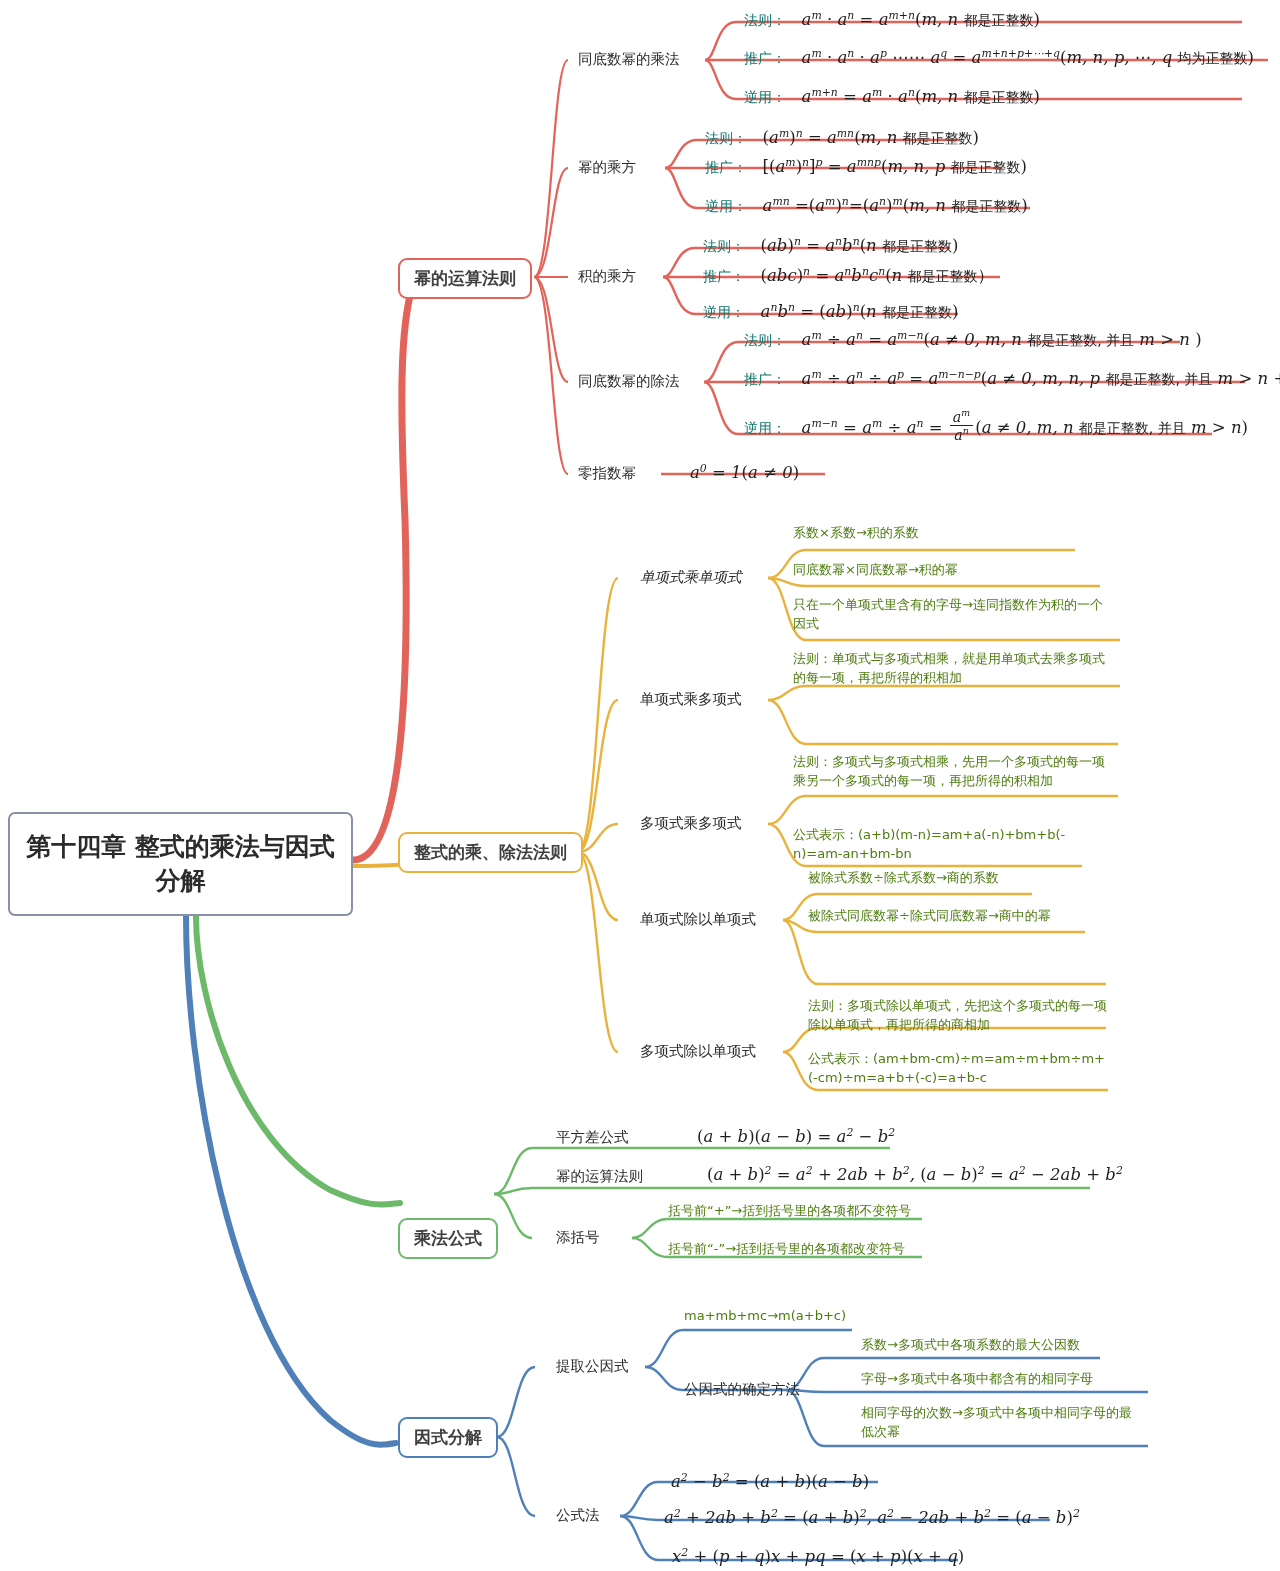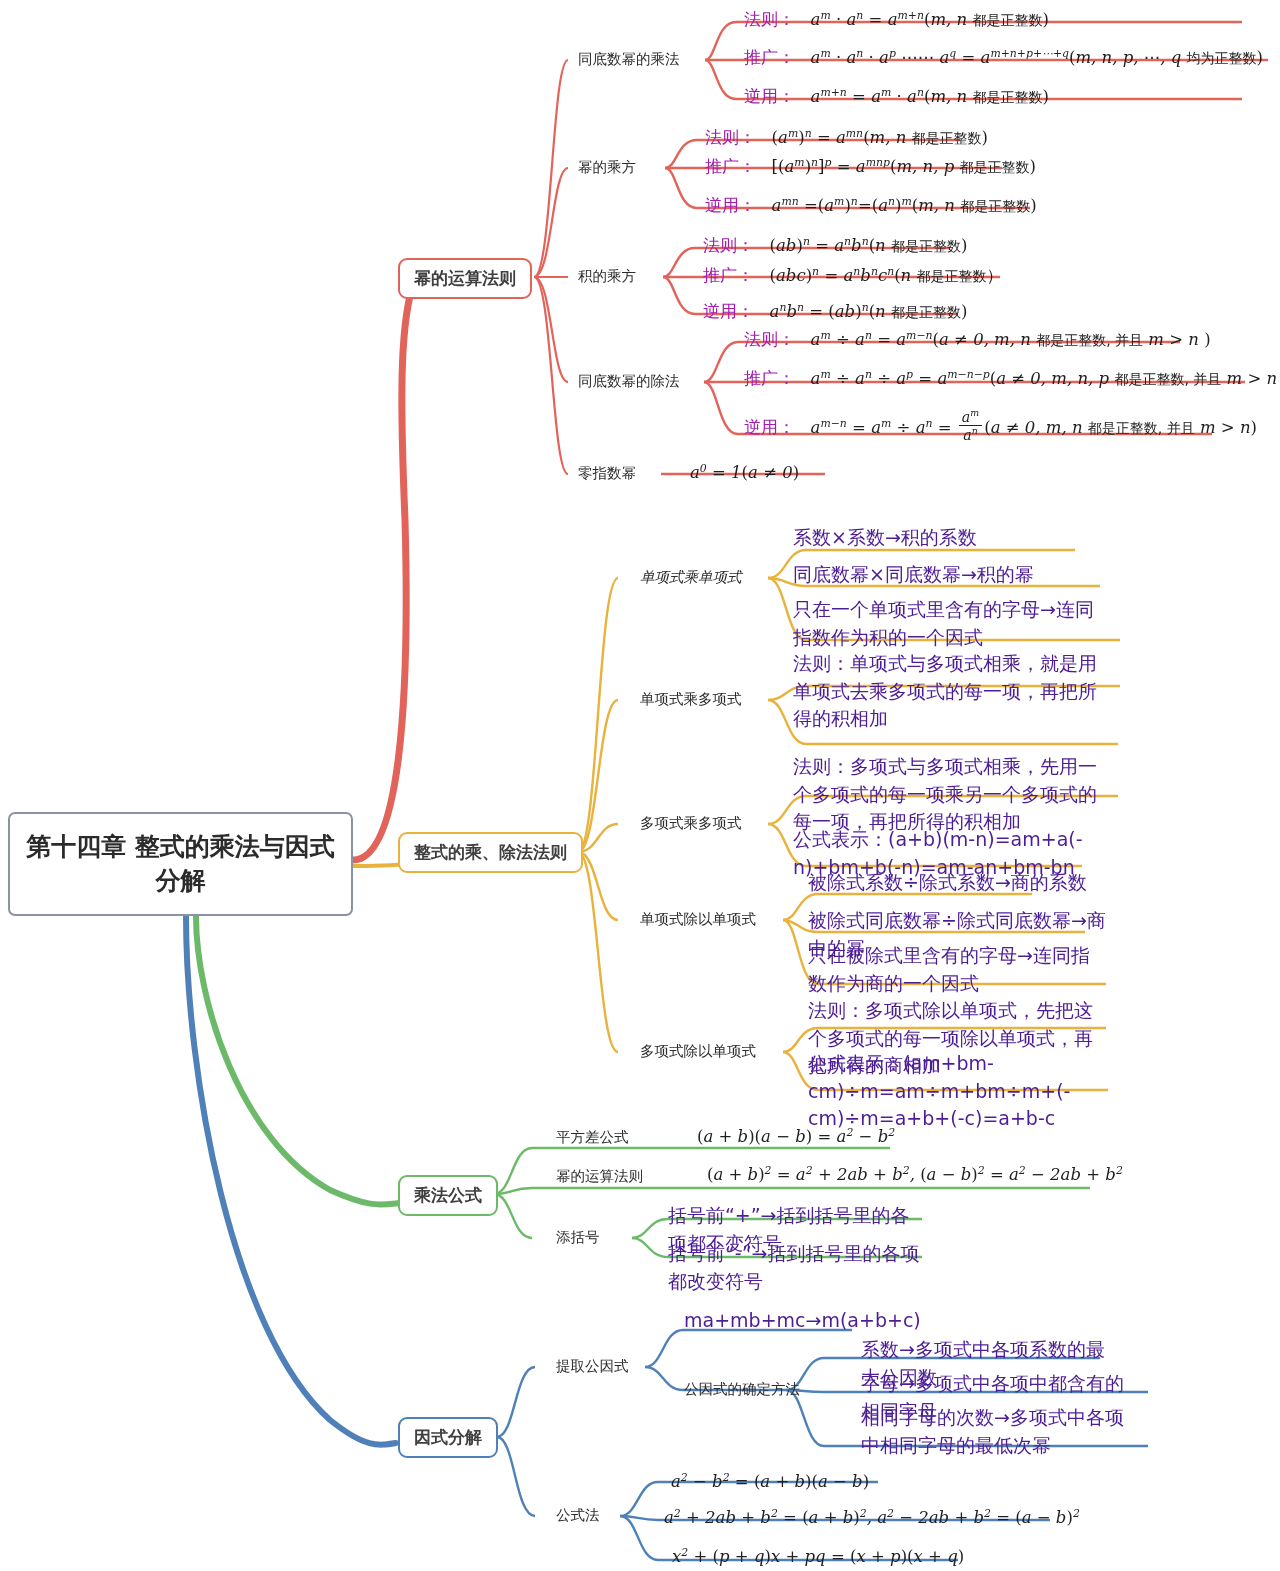--- a/index.html
+++ b/index.html
@@ -66,22 +66,22 @@
 
   
   .lab2 {
     font-size: 14.5px;
     color: #2c2c2c;
     line-height: 1.35;
   }
 
   
   .leaf {
-    font-size: 19px;
-    color: #4c1d95;
+    font-size: 13px;
+    color: #4d7c0f;
     line-height: 1.45;
     white-space: normal;
   }
 
   
   .math {
     font-family: "DejaVu Serif", "Liberation Serif", serif;
     font-style: italic;
     font-size: 16.5px;
     color: #1f1f1f;
@@ -101,22 +101,22 @@
     font-size: 0.86em;
     line-height: 1.05;
     margin: 0 2px;
   }
   .frac .num { display: block; border-bottom: 1px solid #1f1f1f; padding: 0 3px; }
   .frac .den { display: block; padding: 0 3px; }
 
   .mathlabel {
     font-family: "DejaVu Sans", "Liberation Sans", sans-serif;
     font-style: normal;
-    font-size: 17px;
-    color: #a21caf;
+    font-size: 14px;
+    color: #0f766e;
   }
 </style>
 </head>
 <body>
 
 <div id="canvas">
 
   <svg id="edges" viewBox="0 0 1280 1571" width="1280" height="1571">
 
     <path d="M353,860 C400,860 410,700 405,520 C400,400 400,330 412,288" stroke="#e2635a" stroke-width="7" fill="none" stroke-linecap="round"></path>
@@ -203,21 +203,21 @@
   </div>
 
   <div class="node pill pill-red" style="left:398px; top:258px;">
     <span>幂的运算法则</span>
   </div>
 
   <div class="node pill pill-yellow" style="left:398px; top:832px;">
     <span>整式的乘、除法法则</span>
   </div>
 
-  <div class="node pill pill-green" style="left:398px; top:1175px;">
+  <div class="node pill pill-green" style="left:398px; top:1218px;">
     <span>乘法公式</span>
   </div>
 
   <div class="node pill pill-blue" style="left:398px; top:1417px;">
     <span>因式分解</span>
   </div>
 
   <div class="node lab2" style="left:578px; top:50px;">
     <span>同底数幂的乘法</span></div>
   <div class="node lab2" style="left:578px; top:158px;">
@@ -316,22 +316,20 @@
 
   <div class="node leaf" style="left:793px; top:753px; width:316px;">
     <span>法则：多项式与多项式相乘，先用一个多项式的每一项乘另一个多项式的每一项，再把所得的积相加</span></div>
   <div class="node leaf" style="left:793px; top:826px; width:290px;">
     <span>公式表示：(a+b)(m-n)=am+a(-n)+bm+b(-n)=am-an+bm-bn</span></div>
 
   <div class="node leaf" style="left:808px; top:869px; width:300px;">
     <span>被除式系数÷除式系数→商的系数</span></div>
   <div class="node leaf" style="left:808px; top:907px; width:300px;">
     <span>被除式同底数幂÷除式同底数幂→商中的幂</span></div>
-  <div class="node leaf" style="left:808px; top:942px; width:300px;">
-    <span>只在被除式里含有的字母→连同指数作为商的一个因式</span></div>
 
   <div class="node leaf" style="left:808px; top:997px; width:302px;">
     <span>法则：多项式除以单项式，先把这个多项式的每一项除以单项式，再把所得的商相加</span></div>
   <div class="node leaf" style="left:808px; top:1050px; width:300px;">
     <span>公式表示：(am+bm-cm)÷m=am÷m+bm÷m+(-cm)÷m=a+b+(-c)=a+b-c</span></div>
 
   <div class="node lab2" style="left:556px; top:1128px;">
     <span>平方差公式</span></div>
   <div class="node lab2" style="left:556px; top:1167px;">
     <span>幂的运算法则</span></div>

